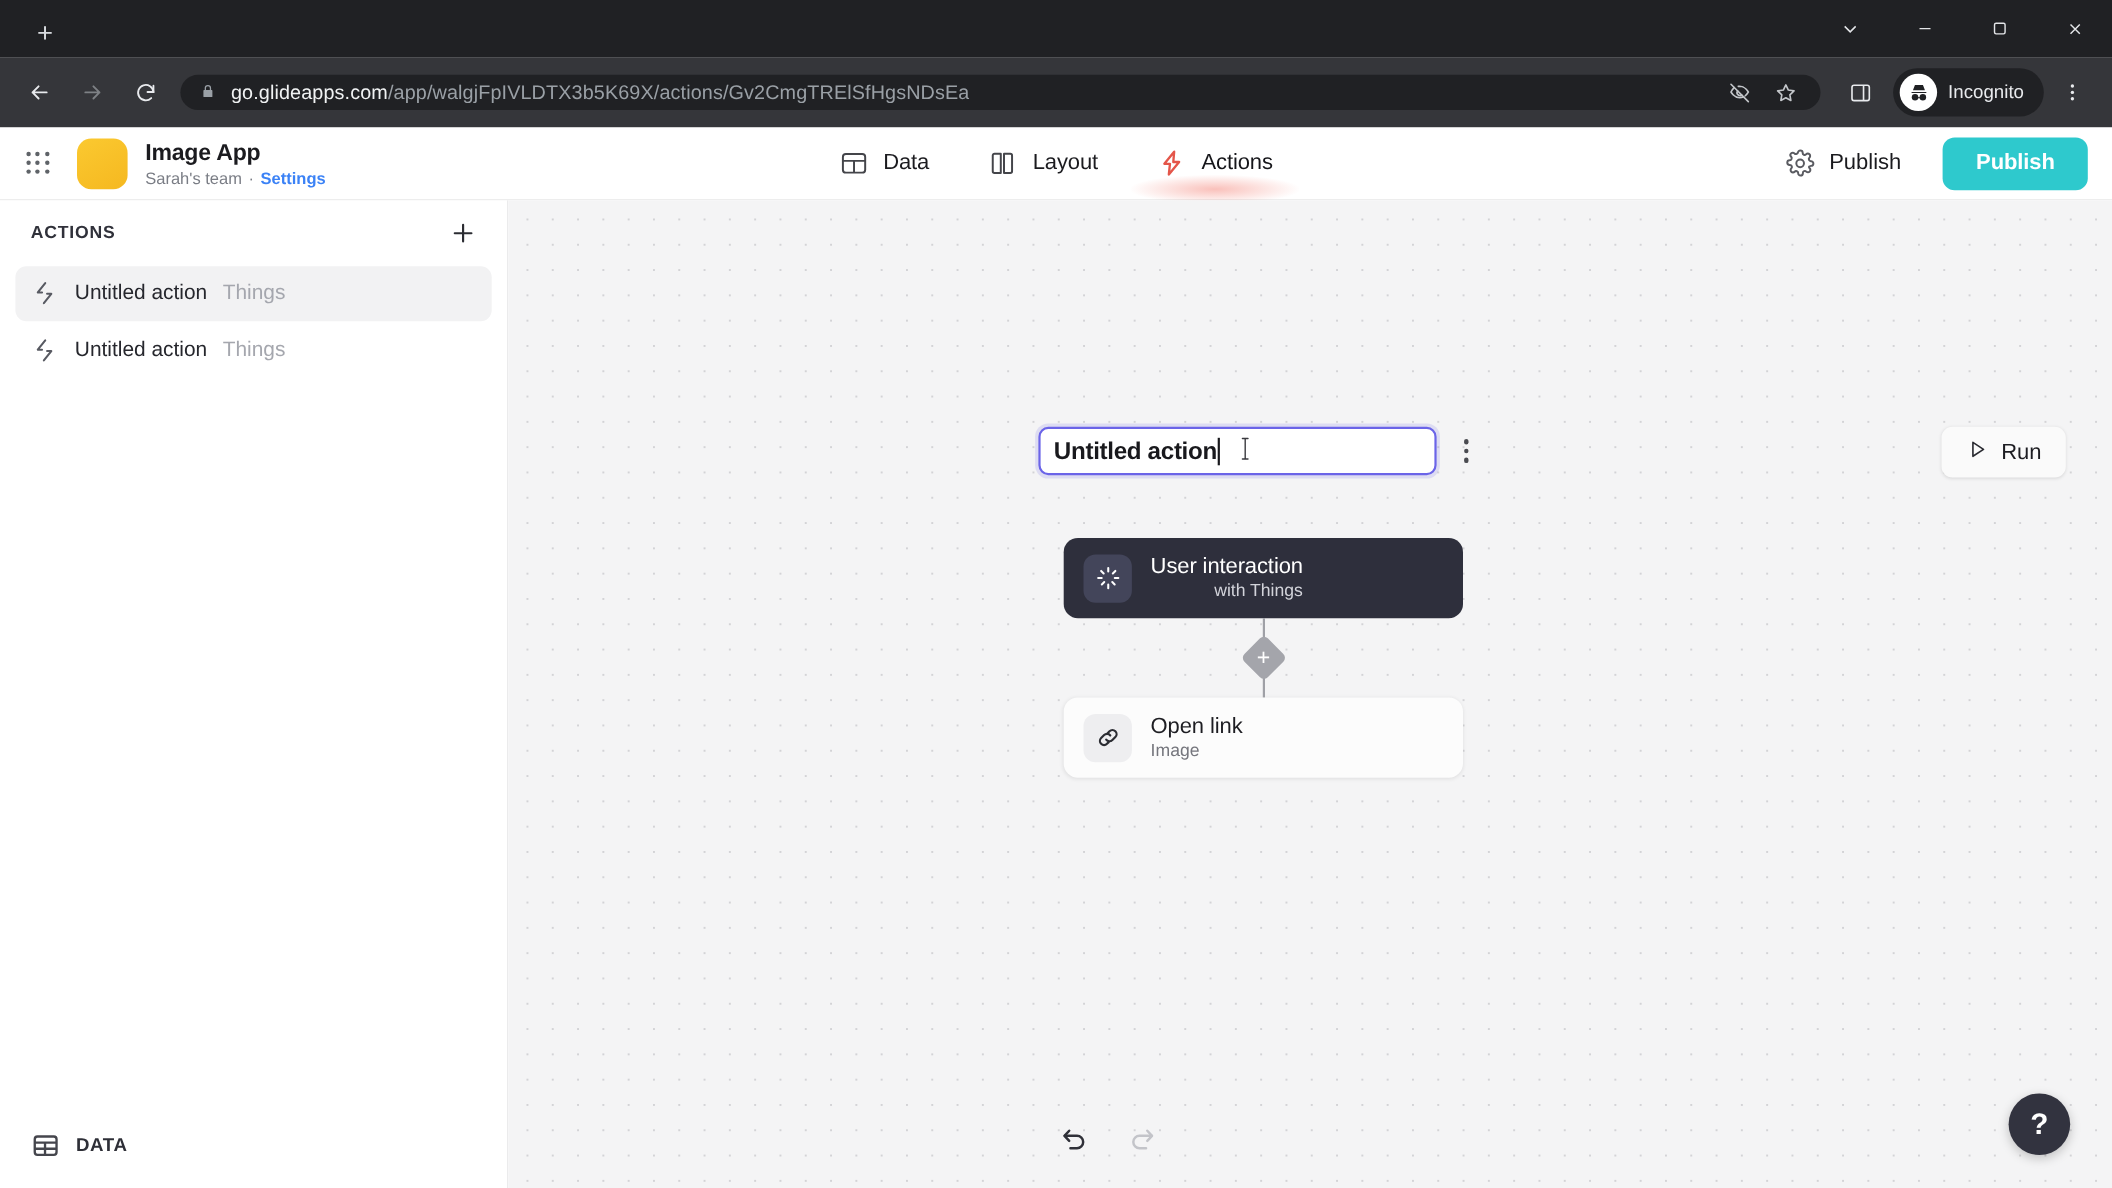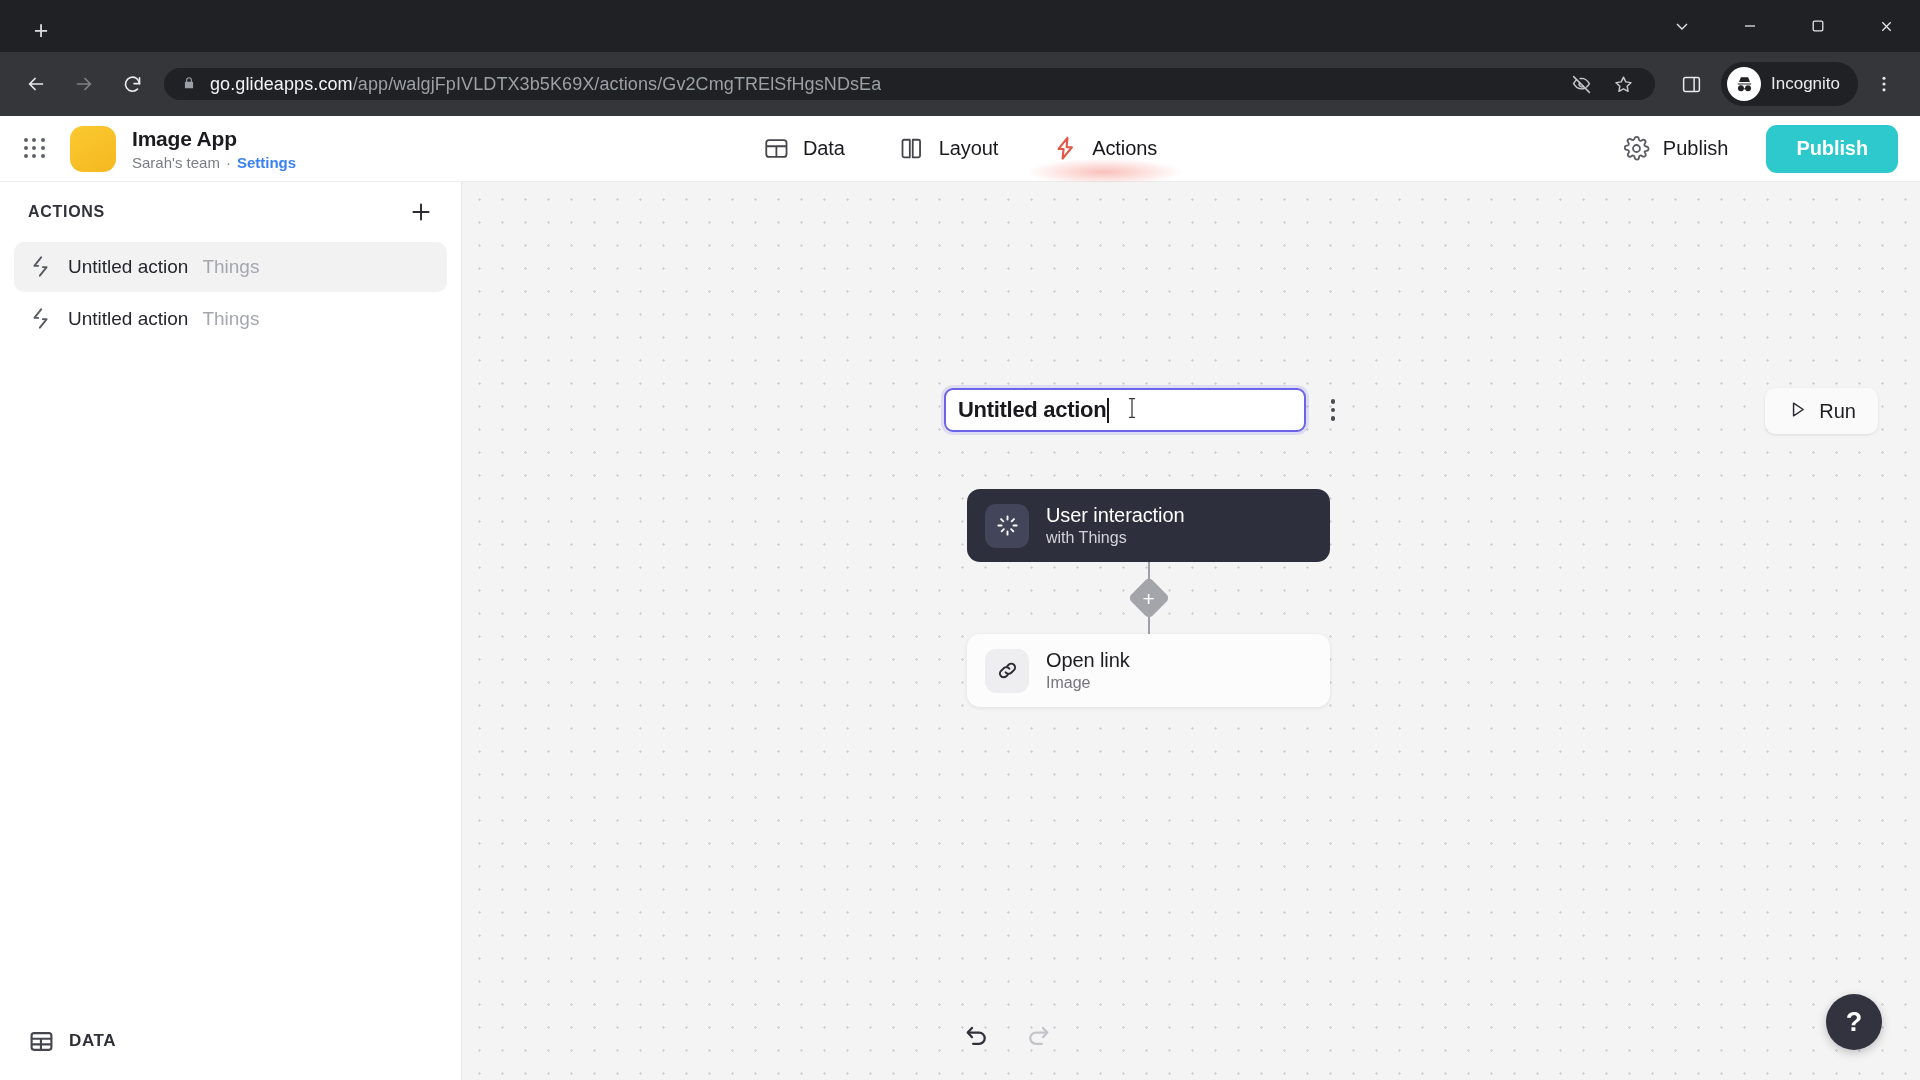--- a/index.html
+++ b/index.html
@@ -203,21 +203,21 @@
     gap: 11px; box-shadow: 0 1px 3px rgba(0,0,0,.1);
   }
   .run-btn .lbl { font-size: 20px; color: #1d1d22; }
 
   
   .flow { position: absolute; left: 505px; top: 307px; width: 363px; }
   .node {
     width: 363px; border-radius: 13px; display: flex; align-items: center;
     padding: 0 18px; gap: 17px; height: 73px;
   }
-  .node.dark { background: #2e2f3c; }
+  .node.dark { background: #2e2f3c; text-align: right; }
   .node.light { background: #fcfcfc; box-shadow: 0 1px 4px rgba(0,0,0,.09); }
   .node-ico {
     width: 44px; height: 44px; border-radius: 11px; display: flex;
     align-items: center; justify-content: center; flex: 0 0 44px;
   }
   .node.dark .node-ico { background: #43455a; color: #fff; }
   .node.light .node-ico { background: #eeeef0; color: #2c2d33; }
   .node-txt { display: flex; flex-direction: column; gap: 2px; min-width: 0; }
   .node-ttl { font-size: 20px; letter-spacing: -.1px; }
   .node-sub { font-size: 16px; }

